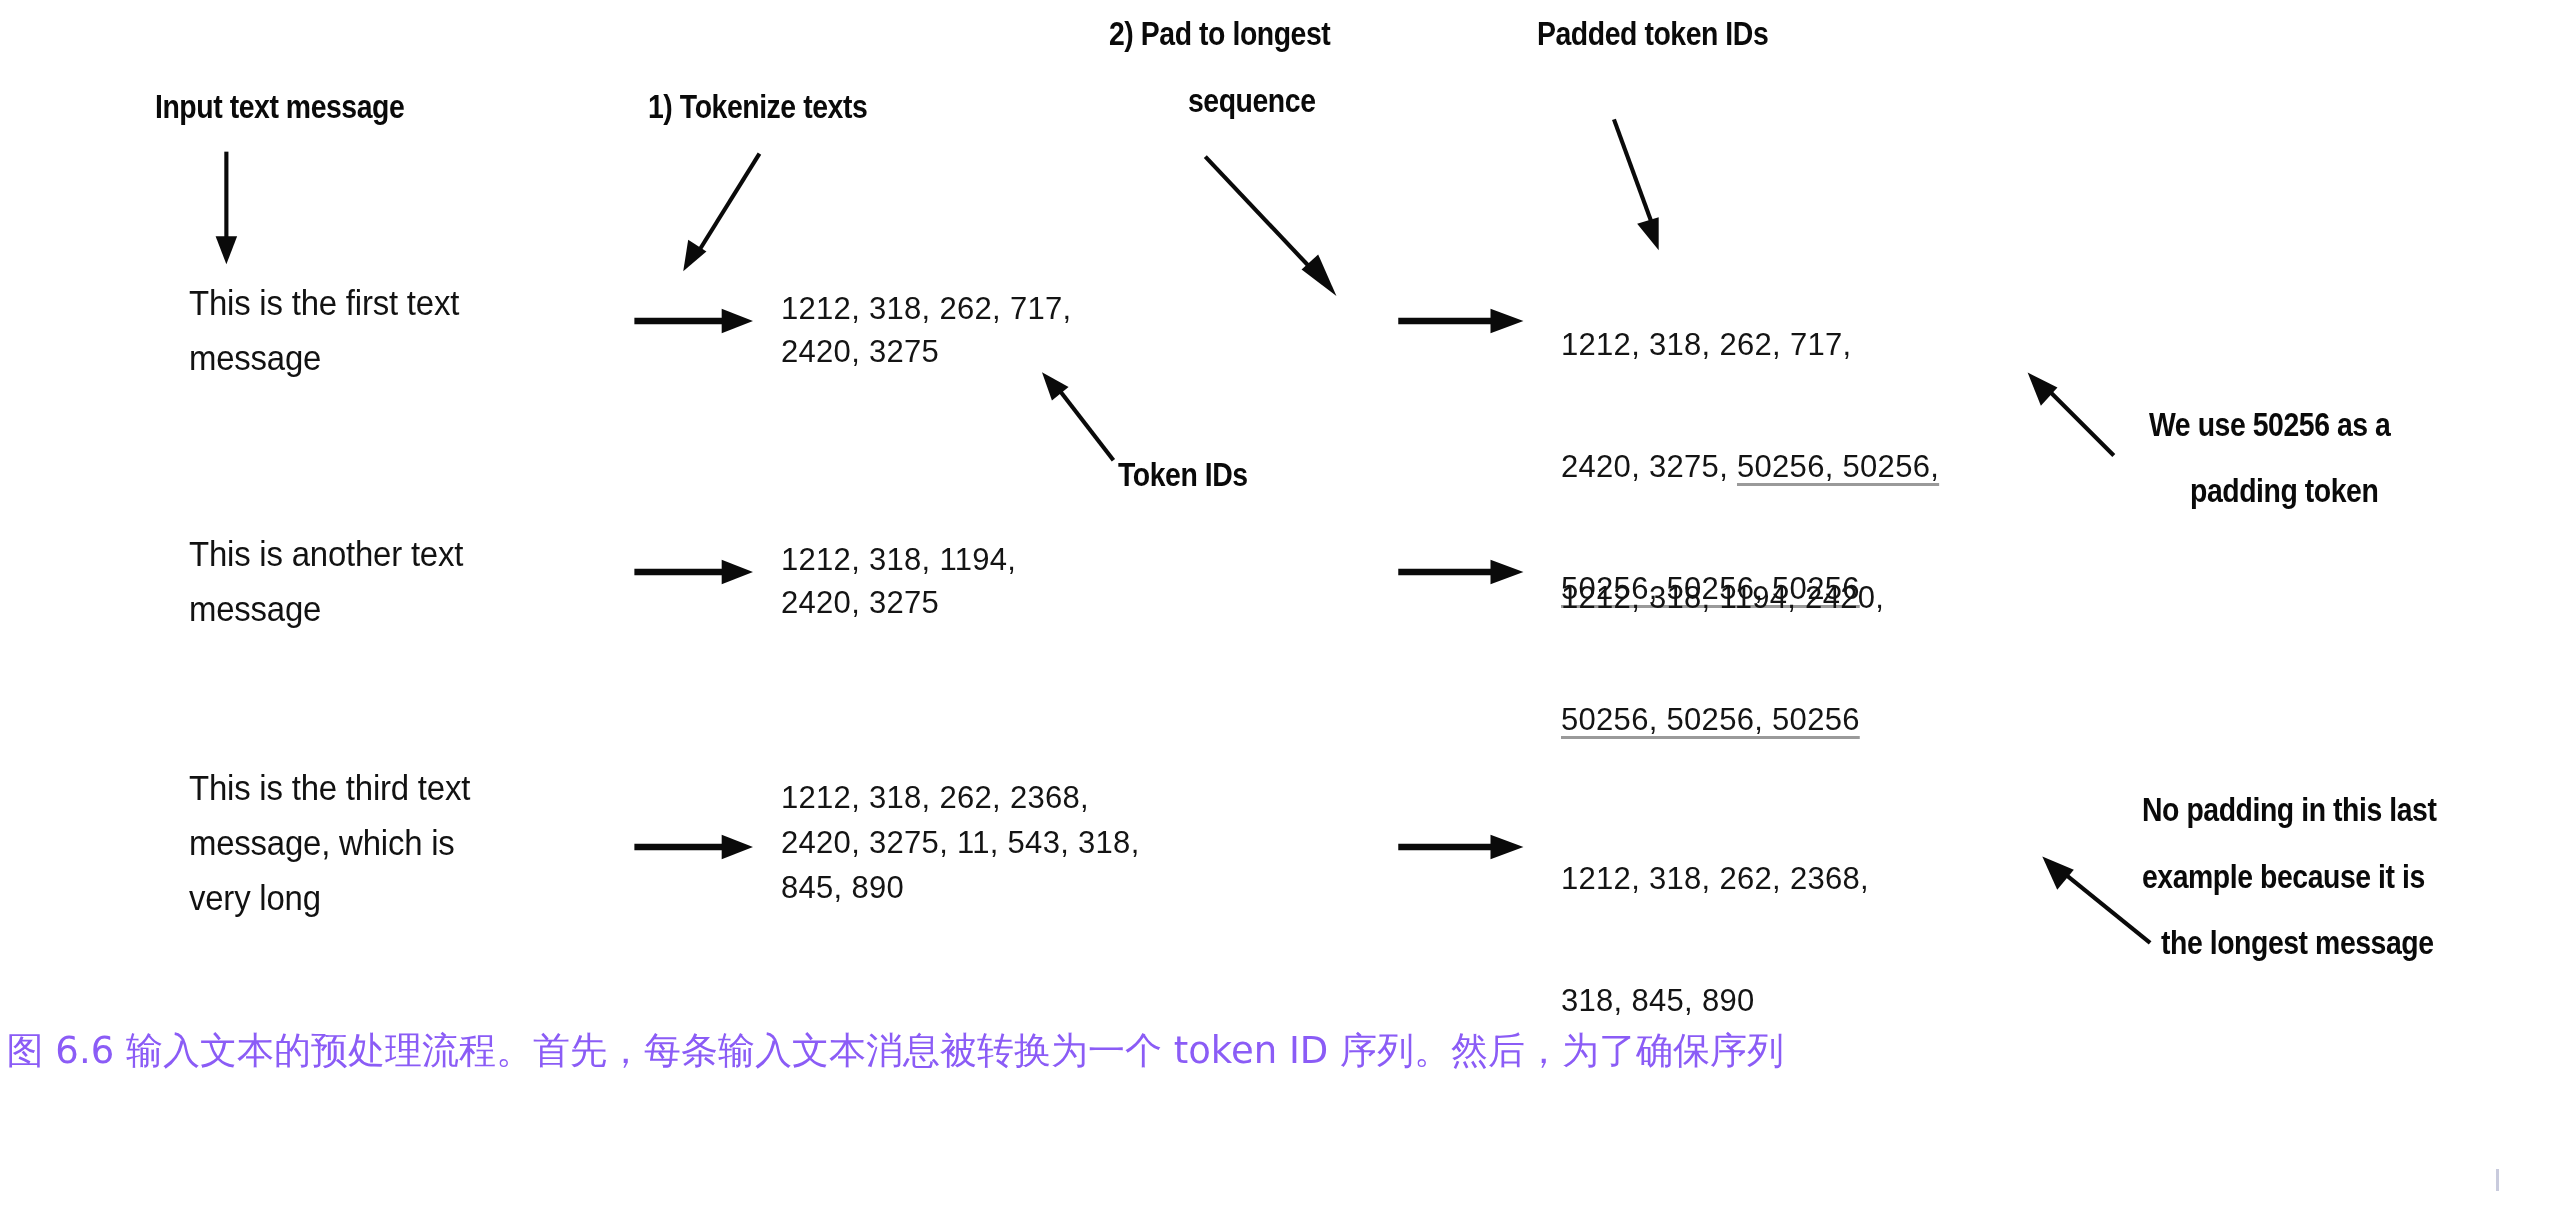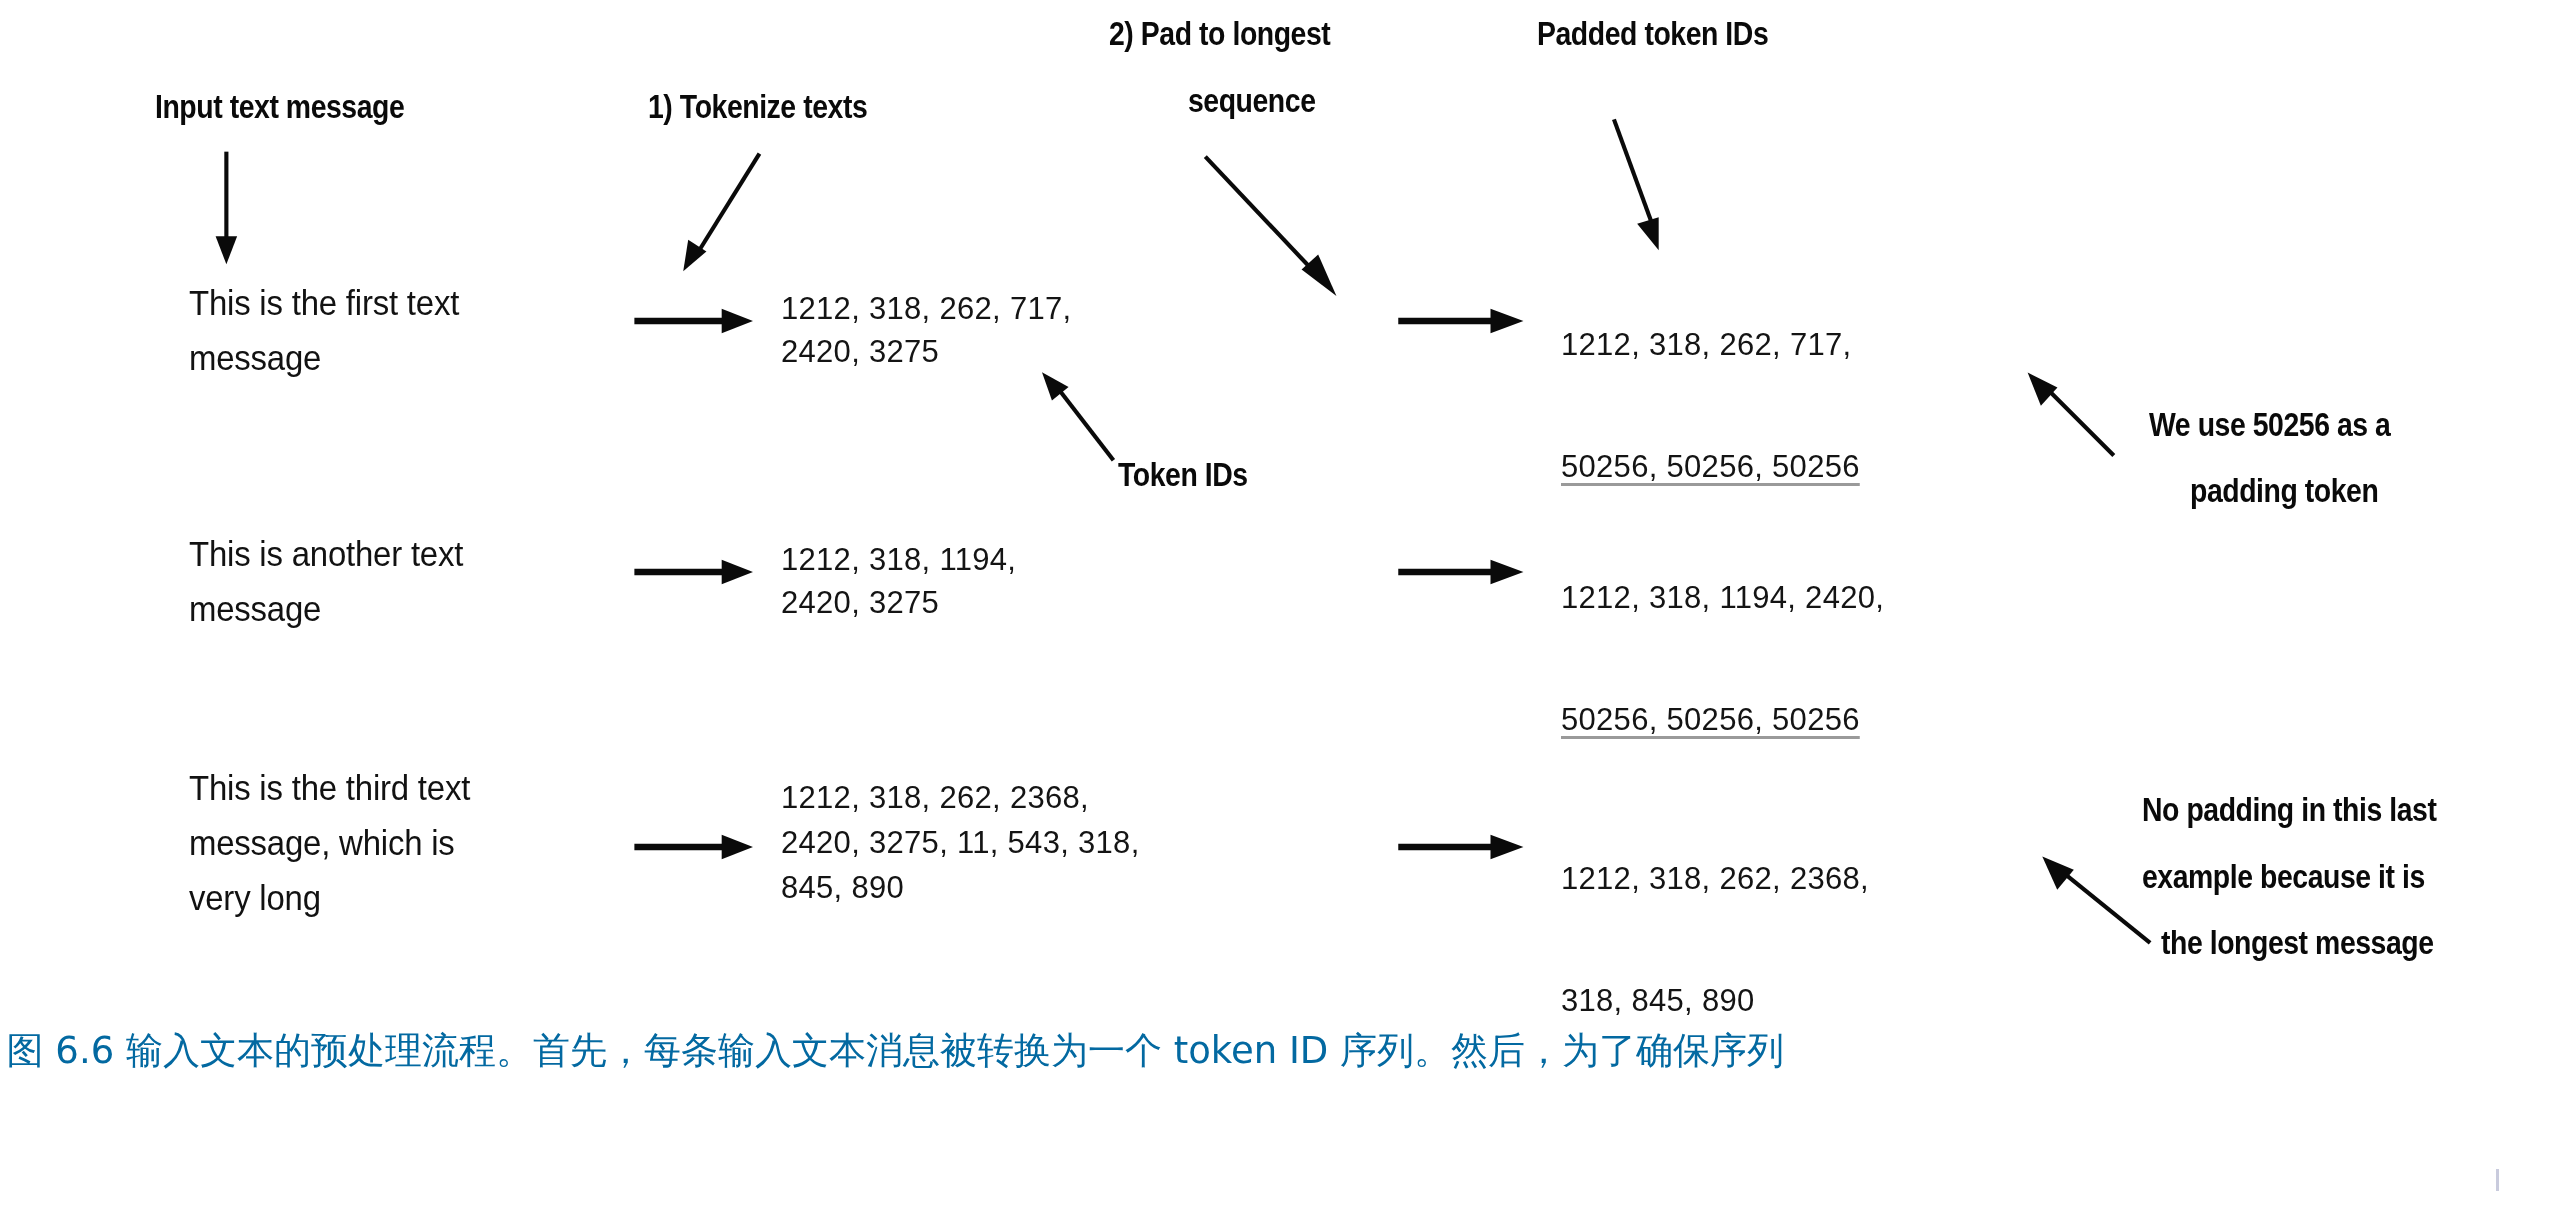--- a/index.html
+++ b/index.html
@@ -84,21 +84,21 @@
 
   
   .caption {
     position: absolute;
     left: 6.6px;
     top: 1027px;
     width: 2543px;
     font-family: "DejaVu Sans", "Liberation Sans", sans-serif;
     font-size: 37px;
     line-height: 1.32;
-    color: #0369a1;
+    color: #8b5cf6;
     letter-spacing: 0px;
     font-weight: 500;
   }
   .caption .ln { display: block; white-space: pre; }
 
   .edge-tick {
     position: absolute;
     left: 2496px;
     top: 1169px;
     width: 2.5px;
@@ -163,20 +163,21 @@
 
   <div class="harrow" style="left:1396px; top:307px;">
     <svg width="133" height="28" viewBox="0 0 160 34">
       <line x1="2" y1="17" x2="118" y2="17" stroke="#0a0a0a" stroke-width="8"></line>
       <polygon points="154,17 114,2 114,32" fill="#0a0a0a"></polygon>
     </svg>
   </div>
 
   <div class="tokens" style="left:1561px; top:244px;">
     <div><span>1212, 318, 262, 717,</span></div>
+    <div><span>2420, 3275, </span><span class="pad">50256, 50256,</span></div>
     <div><span class="pad">50256, 50256, 50256</span></div>
   </div>
 
   <div class="pointer" style="left:1037px; top:367px;">
     <svg width="108" height="100" viewBox="0 0 130 120">
       <line x1="92" y1="112" x2="24" y2="24" stroke="#0a0a0a" stroke-width="5"></line>
       <polygon points="6,6 38,24 18,40" fill="#0a0a0a"></polygon>
     </svg>
   </div>
   <div class="label" style="left:1118px; top:454px;">Token IDs</div>

